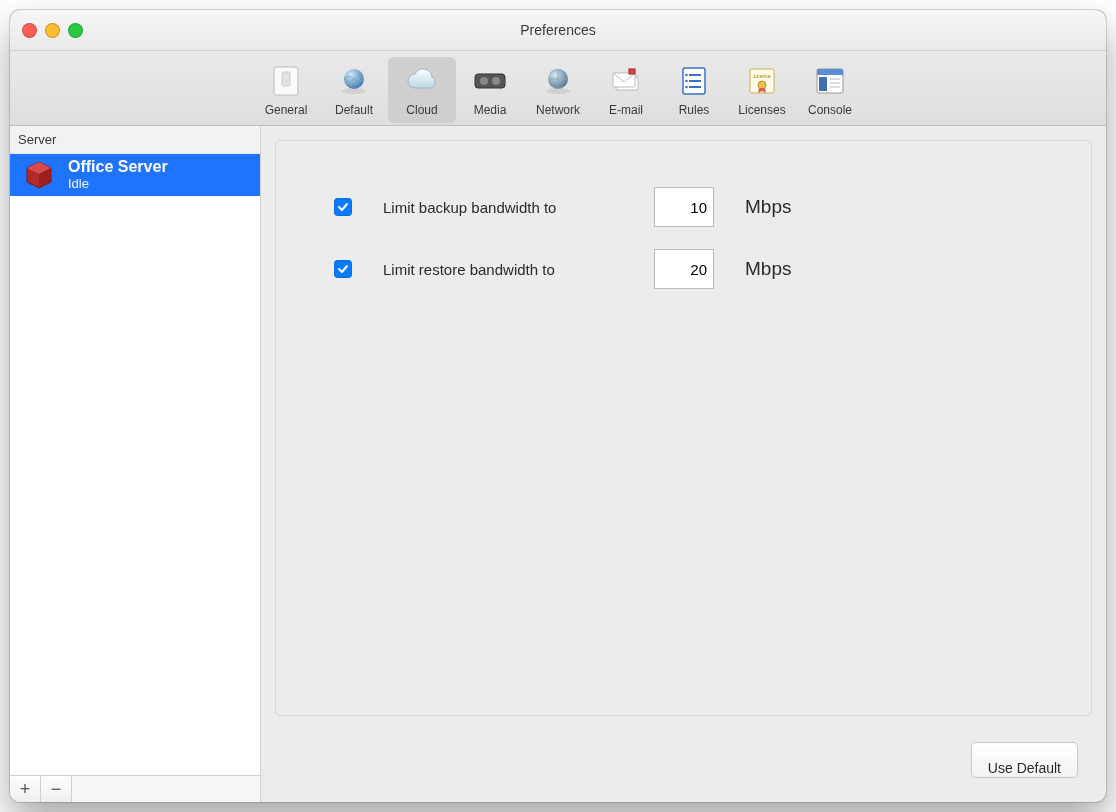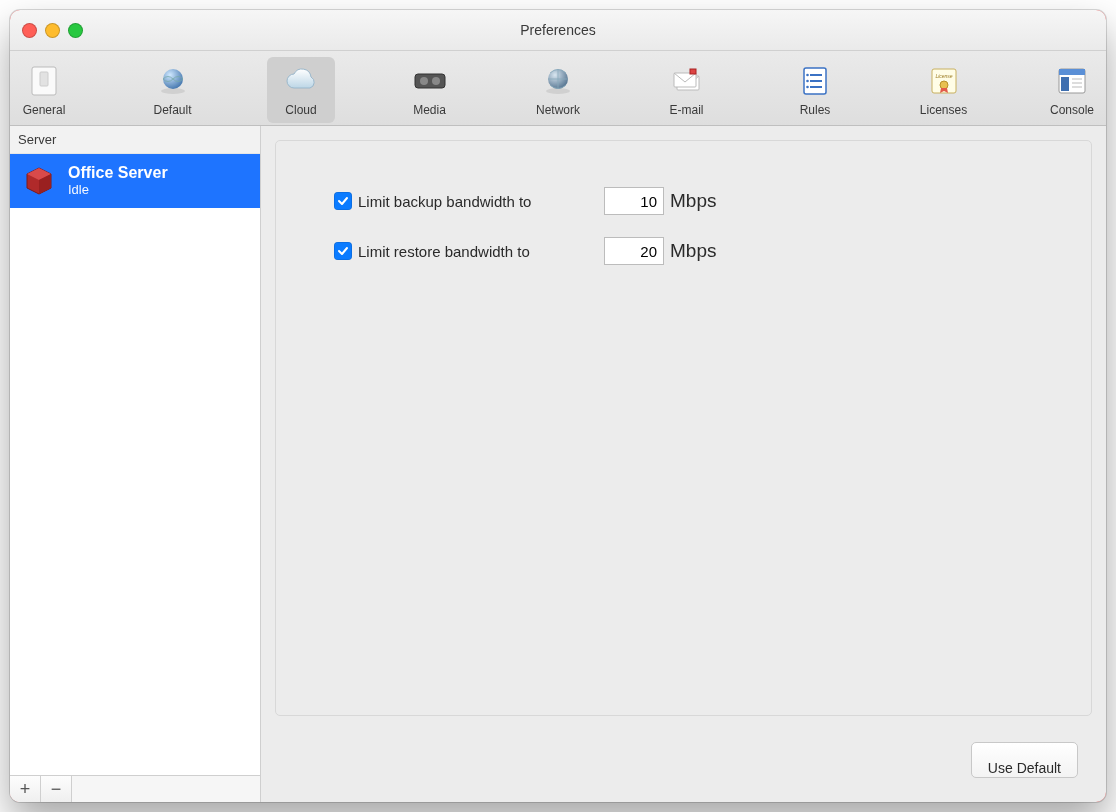--- a/index.html
+++ b/index.html
@@ -51,21 +51,21 @@
     text-align: center;
     font-size: 14px;
     color: #3a3a3a;
     pointer-events: none;
   }
   
   .toolbar {
     background: linear-gradient(#eaeaea, #dedede);
     border-bottom: 1px solid #bfbfbf;
     display: flex;
-    justify-content: space-between;
+    justify-content: center;
     gap: 0;
     padding: 6px 0 2px;
     flex: 0 0 auto;
   }
   .toolbar-item {
     width: 68px;
     text-align: center;
     padding: 4px 0 6px;
     border-radius: 6px;
     cursor: default;
@@ -98,21 +98,21 @@
   .sidebar-header {
     font-size: 13px;
     color: #3a3a3a;
     padding: 6px 8px;
     border-bottom: 1px solid #e6e6e6;
     background: #f2f2f2;
   }
   .server-item {
     display: flex;
     gap: 12px;
-    padding: 10px 12px;
+    padding: 4px 12px;
     background: #1e74ff;
     color: #fff;
   }
   .server-item .server-name {
     font-size: 16px;
     font-weight: 600;
     line-height: 1.1;
   }
   .server-item .server-status {
     font-size: 13px;
@@ -151,41 +151,41 @@
     position: absolute;
     left: 14px; right: 14px;
     top: 14px; bottom: 86px;
     background: #ececec;
     border: 1px solid #d8d8d8;
     border-radius: 5px;
   }
   .option-row {
     display: flex;
     align-items: center;
-    gap: 6px;
+    gap: 31px;
     margin: 22px 0 0 58px;
     font-size: 15px;
     color: #2a2a2a;
   }
   .option-row:first-child { margin-top: 46px; }
   .mac-checkbox {
     width: 18px; height: 18px;
     border-radius: 4px;
     background: #0a7bff;
     display: inline-flex; align-items: center; justify-content: center;
     flex: 0 0 auto;
     box-shadow: inset 0 0 0 0.5px rgba(0,0,0,0.2);
   }
   .mac-checkbox svg { display: block; }
   .option-label {
     width: 240px;
   }
   .num-input {
     width: 60px;
-    height: 28px;
+    height: 40px;
     border: 1px solid #bcbcbc;
     background: #ffffff;
     font-size: 15px;
     text-align: right;
     padding: 0 6px;
     box-sizing: border-box;
     font-family: inherit;
   }
   .unit {
     font-size: 19px;

